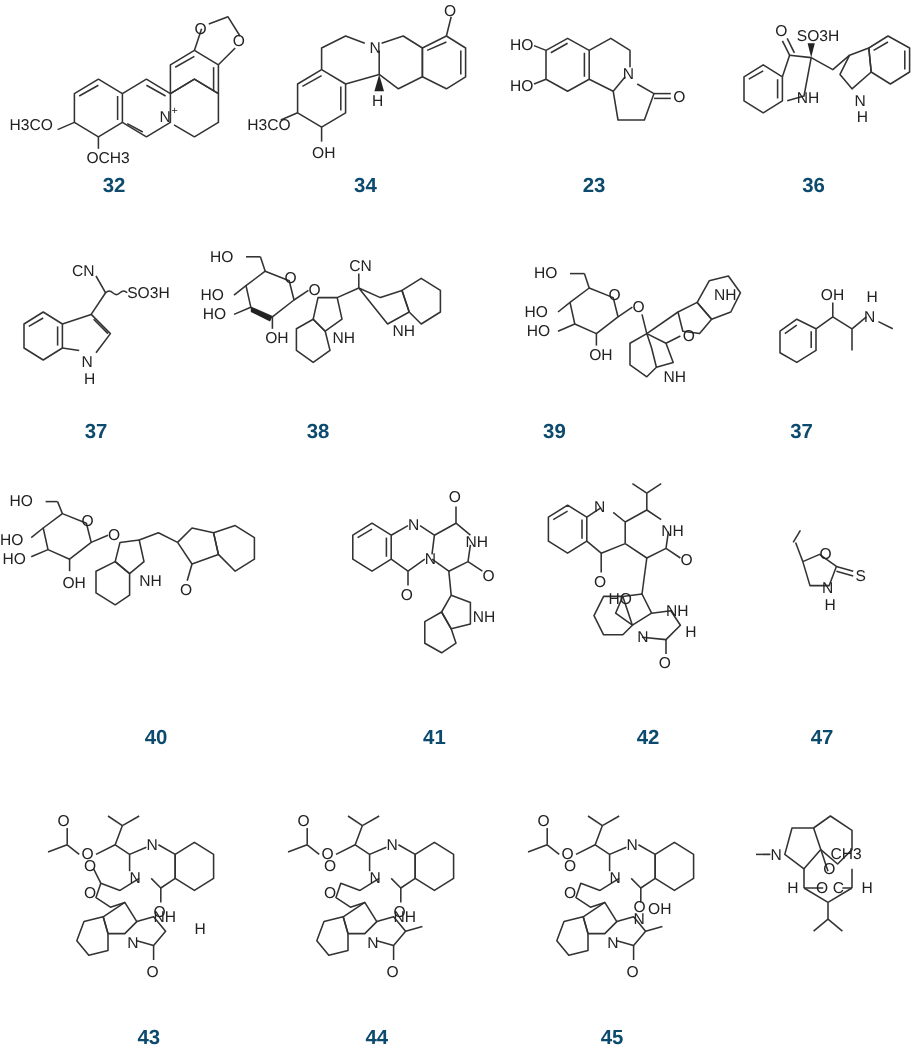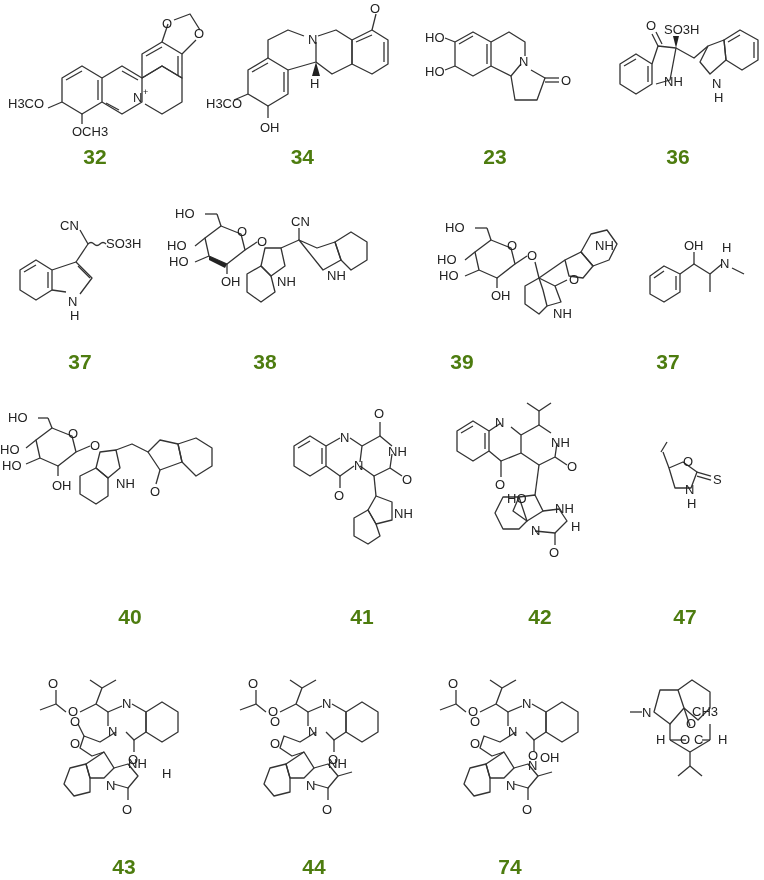--- a/index.html
+++ b/index.html
@@ -1,21 +1,21 @@
 <!DOCTYPE html>
 <html><head>
 <meta charset="utf-8">
 <style>
   html, body { margin: 0; padding: 0; background: #ffffff; }
   body { width: 764px; height: 880px; position: relative; overflow: hidden;
          font-family: "Liberation Sans", sans-serif; color: #222; }
   .cell { position: absolute; }
   .cell svg { position: absolute; left: 0; top: 0; overflow: visible; }
-  .cmp-label { position: absolute; font-weight: bold; font-size: 21px;
-               font-family: "Liberation Sans", sans-serif; color: #4d7c0f;
+  .cmp-label { position: absolute; font-weight: bold; font-size: 17px;
+               font-family: "Liberation Sans", sans-serif; color: #0c4a6e;
                text-align: center; width: 60px; }
   svg text { font-family: "Liberation Sans", sans-serif; font-size: 13px; fill: #222; }
   svg .b { stroke: #333; stroke-width: 1.3; fill: none; stroke-linejoin: round; }
   svg .w { fill: #222; stroke: none; }
 </style>
 </head>
 <body>
 
 <div class="cell" style="left:0;top:0;width:215px;height:175px;">
   <svg width="215" height="140">
@@ -432,21 +432,21 @@
     <text x="92" y="48">N</text>
     <text x="40" y="66">O</text>
     <text x="78" y="76">N</text>
     <text x="40" y="88">O</text>
     <text x="98" y="100">O</text>
     <text x="98" y="110">N</text>
     <text x="110" y="102">OH</text>
     <text x="76" y="130">N</text>
     <text x="92" y="154">O</text>
   </svg>
-  <div class="cmp-label" style="left:50px;top:195px;">74</div>
+  <div class="cmp-label" style="left:50px;top:195px;">45</div>
 </div>
 
 <div class="cell" style="left:630px;top:660px;width:134px;height:220px;">
   <svg width="134" height="180">
     <g class="b">
       <line x1="0" y1="52" x2="12" y2="52"></line>
       <polygon points="24,52 30,30 48,30 54,48 40,64"></polygon>
       <polyline points="48,30 62,20 80,32 80,48 68,60 54,48"></polyline>
       <line x1="40" y1="64" x2="40" y2="80"></line>
         <line x1="40" y1="80" x2="56" y2="80"></line>

